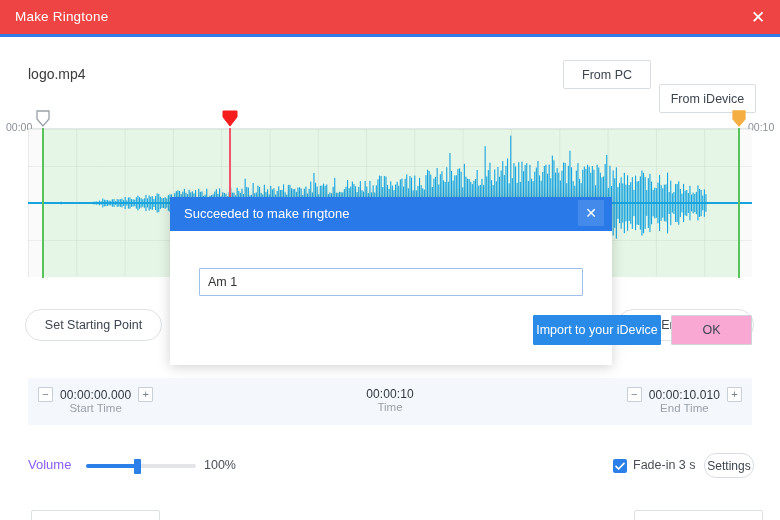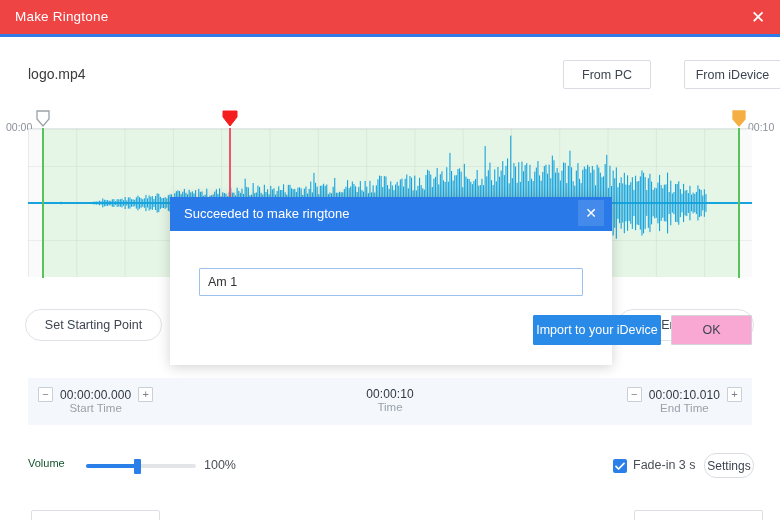--- a/index.html
+++ b/index.html
@@ -73,21 +73,21 @@
     font-family: "Liberation Sans", sans-serif;
     font-size: 12.5px;
     color: #3d4550;
     display: flex;
     align-items: center;
     justify-content: center;
     cursor: pointer;
     padding: 0;
   }
   .src-btn-pc  { left: 563px; width: 88px; }
-  .src-btn_dev { left: 684px; width: 97px; }
+  .src-btn_dev { left: 659px; width: 97px; margin-top: 24px; }
 
   
   .wave-wrap {
     position: absolute;
     left: 0; top: 110px;
     width: 780px; height: 185px;
   }
   .ruler-line {
     position: absolute;
     left: 28px; top: 18px;
@@ -214,22 +214,22 @@
     position: absolute;
     left: 0; right: 0; top: 9px;
     text-align: center;
   }
   .tb-center .tb-value { display: block; }
 
   
   .vol-label {
     position: absolute;
     left: 28px; top: 457px;
-    font-size: 11px;
-    color: #14532d;
+    font-size: 13px;
+    color: #8b5cf6;
   }
   .slider-track {
     position: absolute;
     left: 86px; top: 464px;
     width: 110px; height: 4px;
     background: #e3e5e8;
     border-radius: 2px;
   }
   .slider-fill {
     position: absolute;

